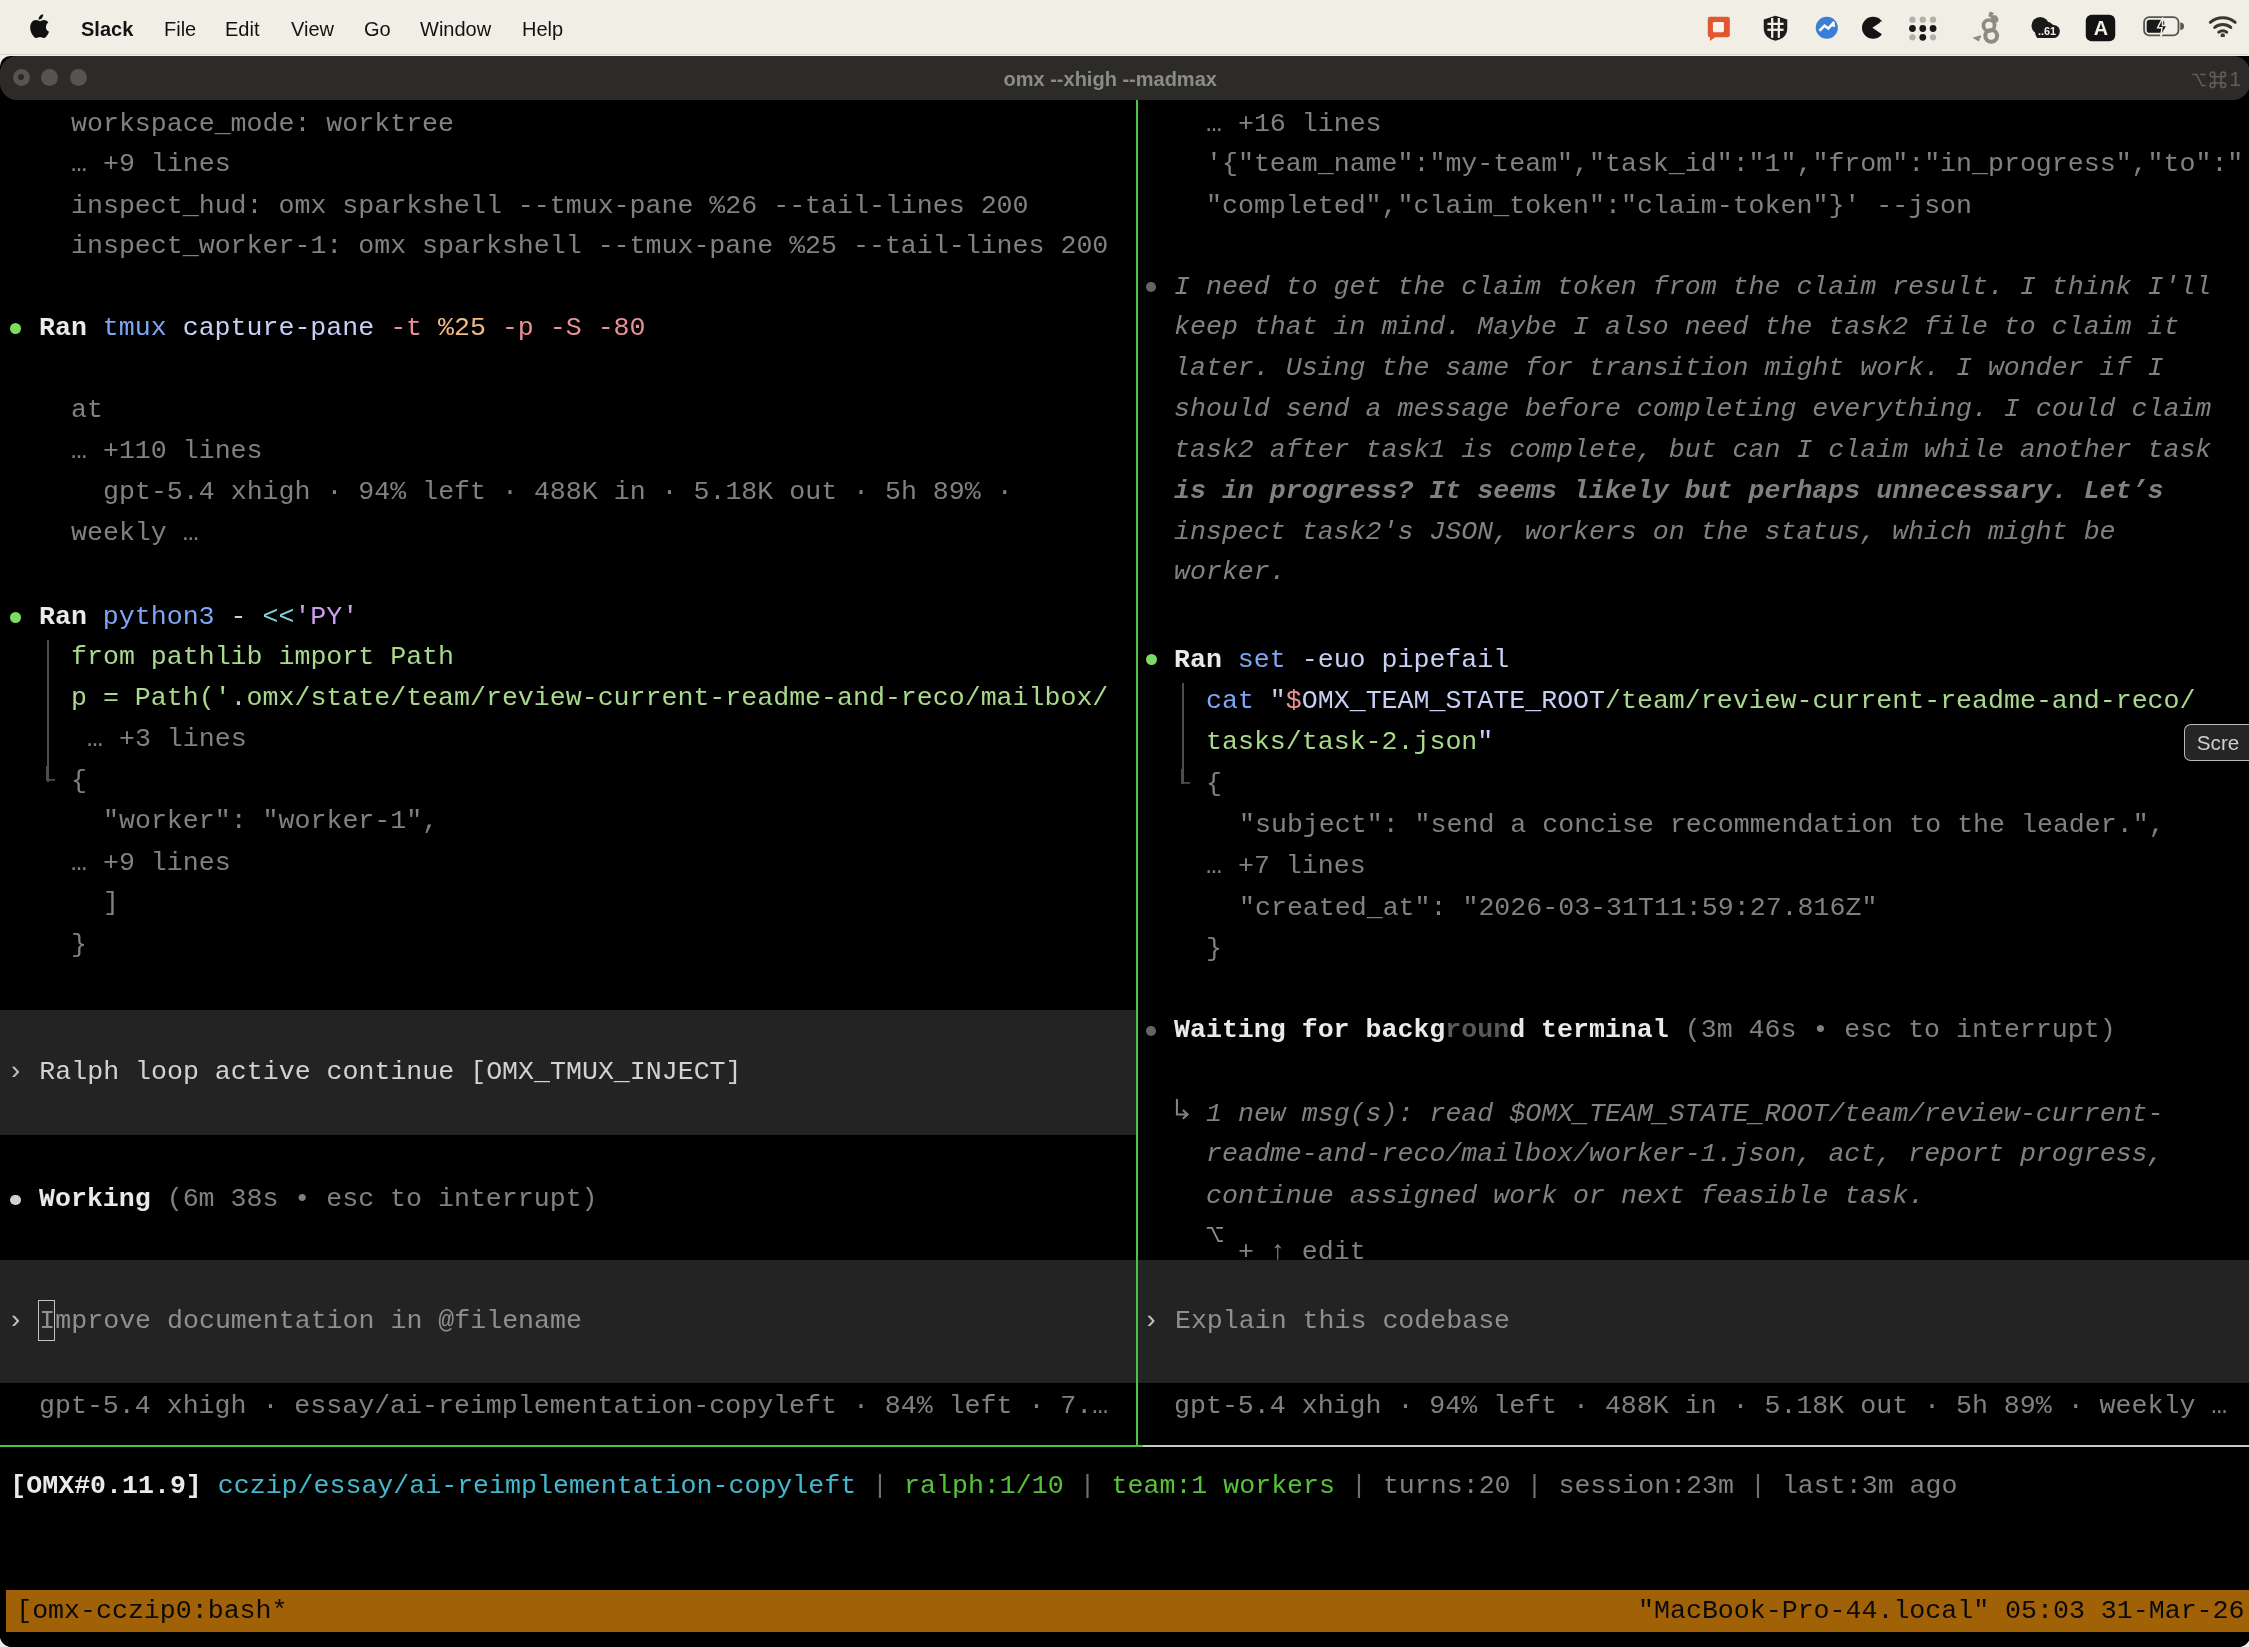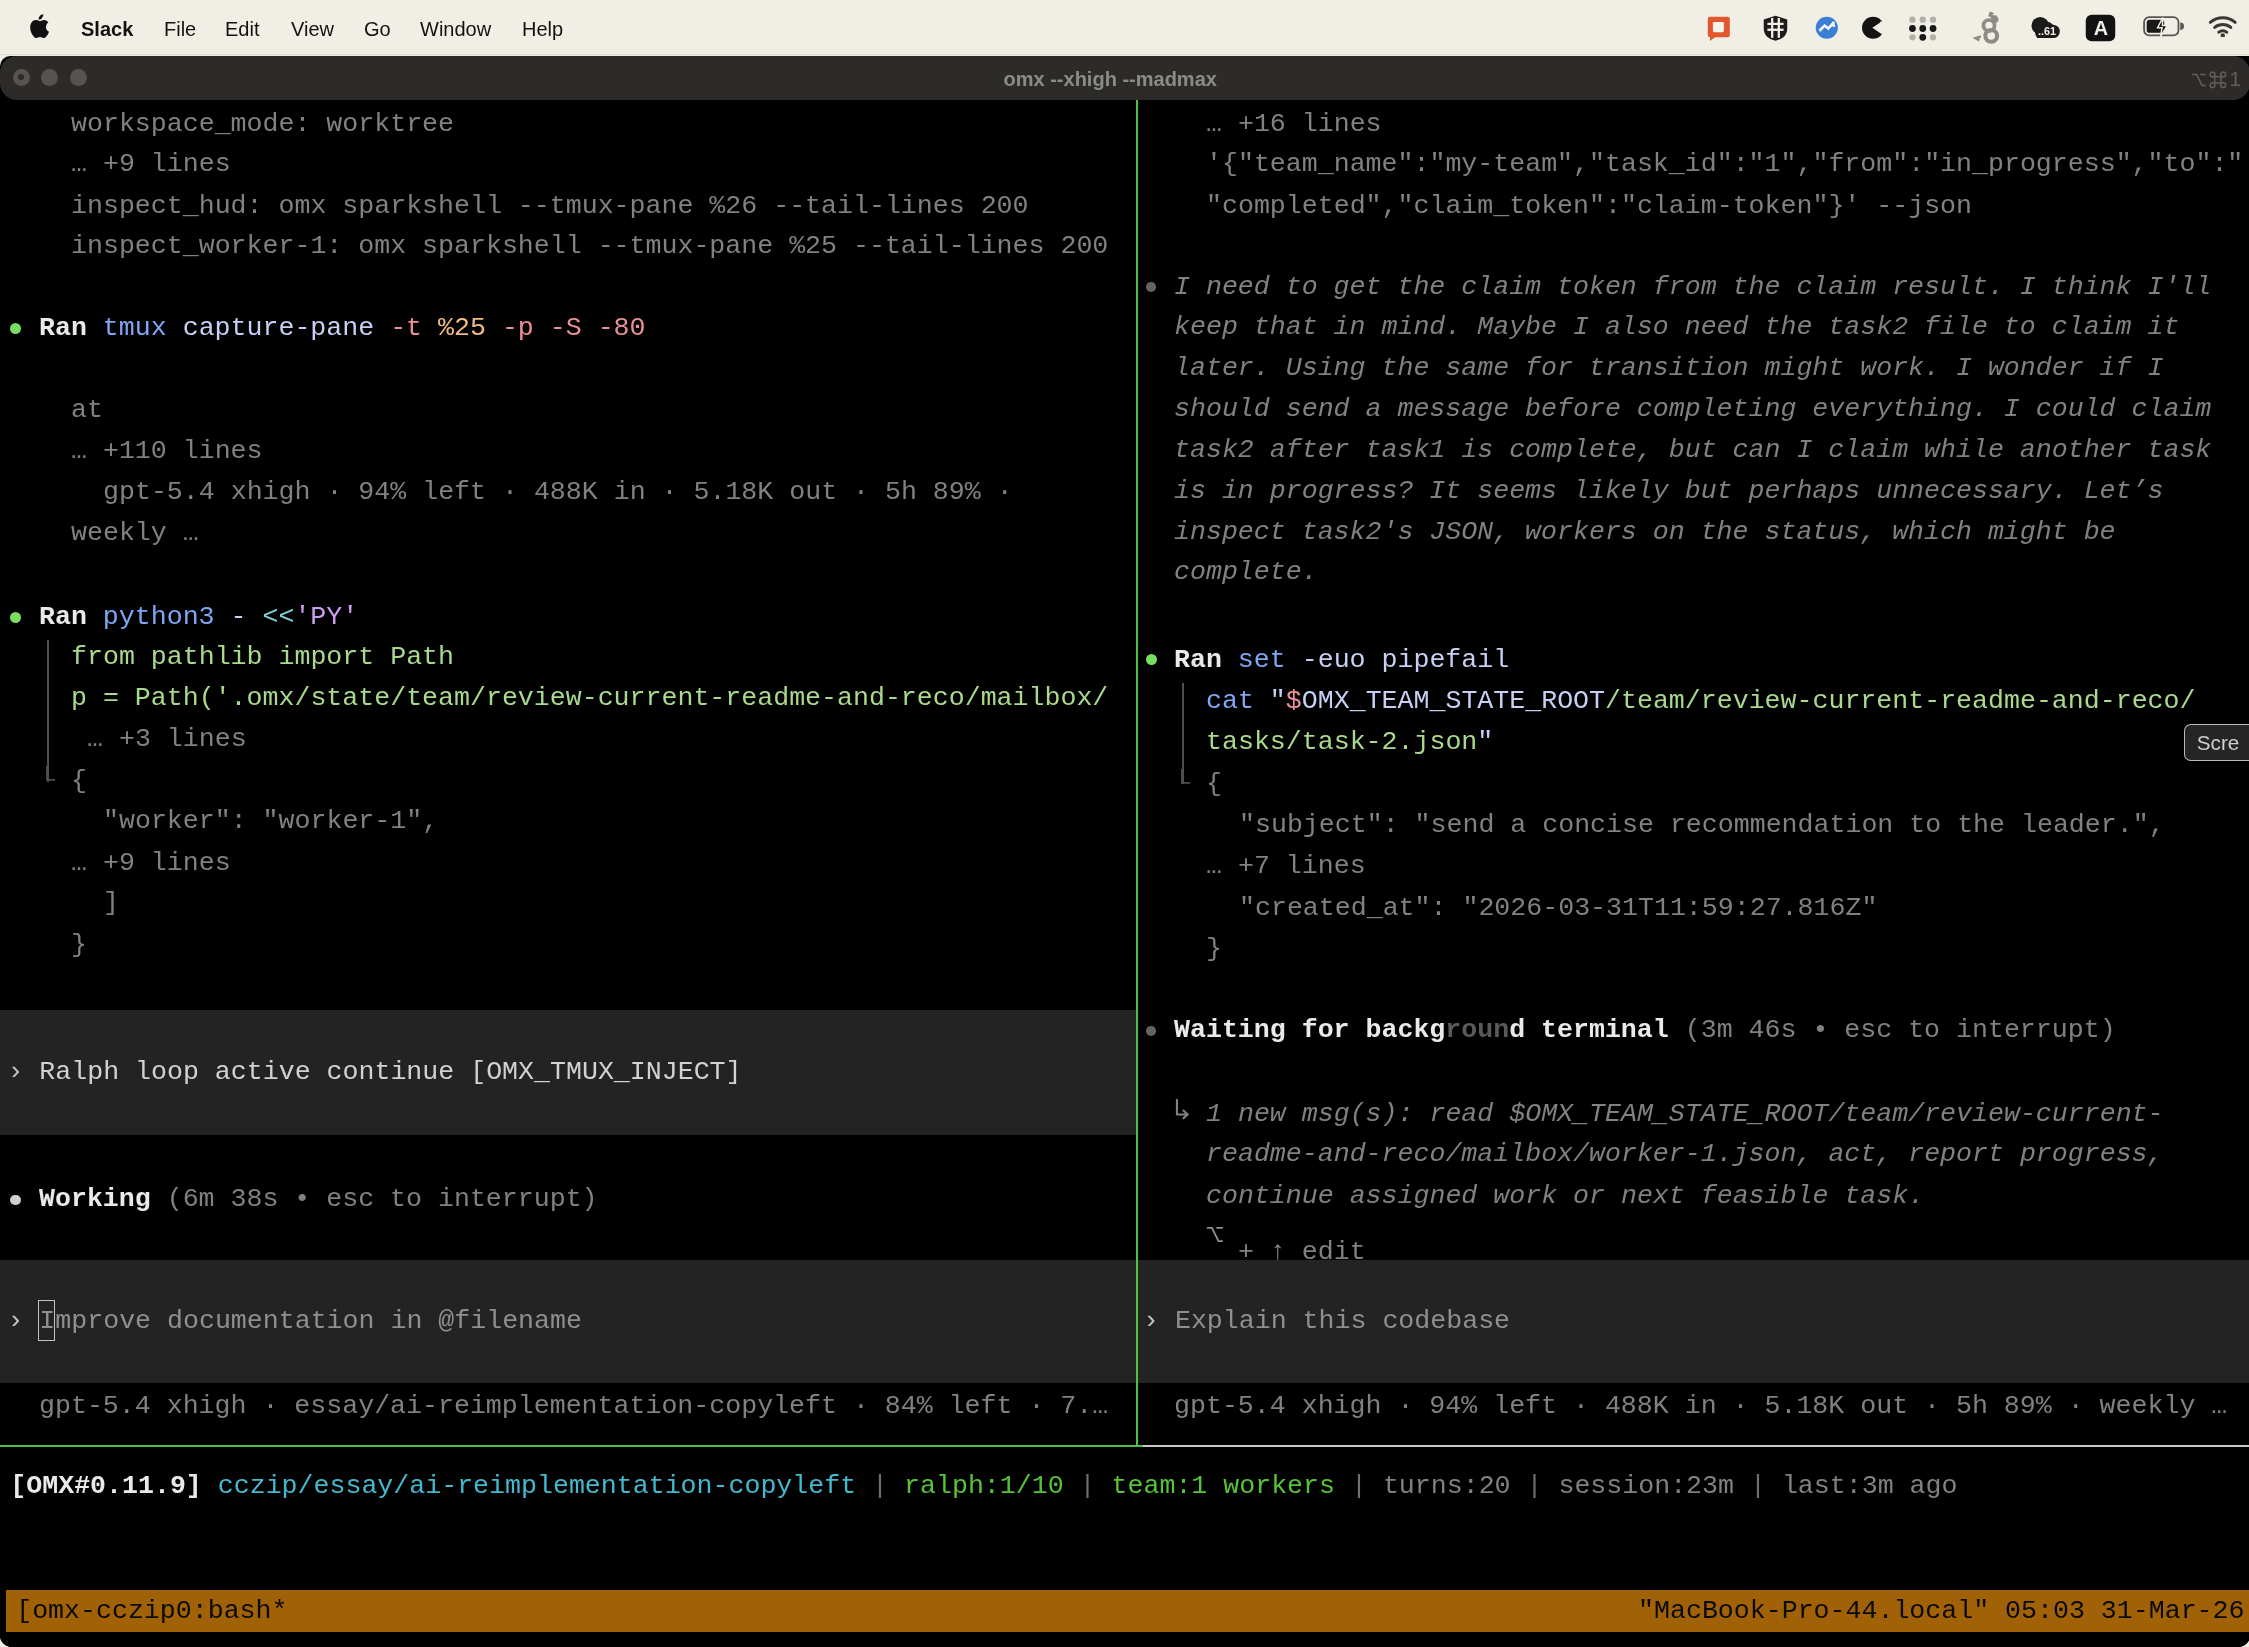--- a/index.html
+++ b/index.html
@@ -198,23 +198,23 @@
 
     <div class="ln" style="left:1206px;top:3.7px;">… +16 lines</div>
     <div class="ln" style="left:1206px;top:44px;">'{"team_name":"my-team","task_id":"1","from":"in_progress","to":"</div>
     <div class="ln" style="left:1206px;top:86px;">"completed","claim_token":"claim-token"}' --json</div>
     <div class="bu gy" style="left:1146px;top:182px;"></div>
       <div class="ln" style="left:1174px;top:167px;"><span class="it">I need to get the claim token from the claim result. I think I'll</span></div>
     <div class="ln it" style="left:1174px;top:207px;">keep that in mind. Maybe I also need the task2 file to claim it</div>
     <div class="ln it" style="left:1174px;top:248px;">later. Using the same for transition might work. I wonder if I</div>
     <div class="ln it" style="left:1174px;top:289px;">should send a message before completing everything. I could claim</div>
     <div class="ln it" style="left:1174px;top:330px;">task2 after task1 is complete, but can I claim while another task</div>
-    <div class="ln it" style="left:1174px;top:371px;">is in progress? It seems likely but perhaps unnecessary. Let’s</div>
+    <div class="ln it" style="left:1174px;top:371px;font-weight:bold;">is in progress? It seems likely but perhaps unnecessary. Let’s</div>
     <div class="ln it" style="left:1174px;top:412px;">inspect task2's JSON, workers on the status, which might be</div>
-    <div class="ln it" style="left:1174px;top:452px;">complete.</div>
+    <div class="ln it" style="left:1174px;top:452px;">worker.</div>
     <div class="bu g" style="left:1146px;top:554px;"></div>
       <div class="ln" style="left:1174px;top:540px;"><span class="w b">Ran</span> <span class="blu">set</span> <span class="peri">-euo pipefail</span></div>
     <div class="vln" style="left:1182px;top:583px;height:101px;"></div>
       <div class="ln" style="left:1206px;top:581px;"><span class="blu">cat</span> <span class="peri">"</span><span class="sal">$</span><span class="peri">OMX_TEAM_STATE_ROOT</span><span class="grc">/team/review-current-readme-and-reco/</span></div>
     <div class="ln" style="left:1206px;top:622px;"><span class="grc">tasks/task-2.json</span><span class="peri">"</span></div>
     <div class="ln" style="left:1174px;top:664px;"><span class="tree">└</span> {</div>
     <div class="ln" style="left:1239px;top:705px;">"subject": "send a concise recommendation to the leader.",</div>
     <div class="ln" style="left:1206px;top:746px;">… +7 lines</div>
     <div class="ln" style="left:1239px;top:788px;">"created_at": "2026-03-31T11:59:27.816Z"</div>
     <div class="ln" style="left:1206px;top:829px;">}</div>

